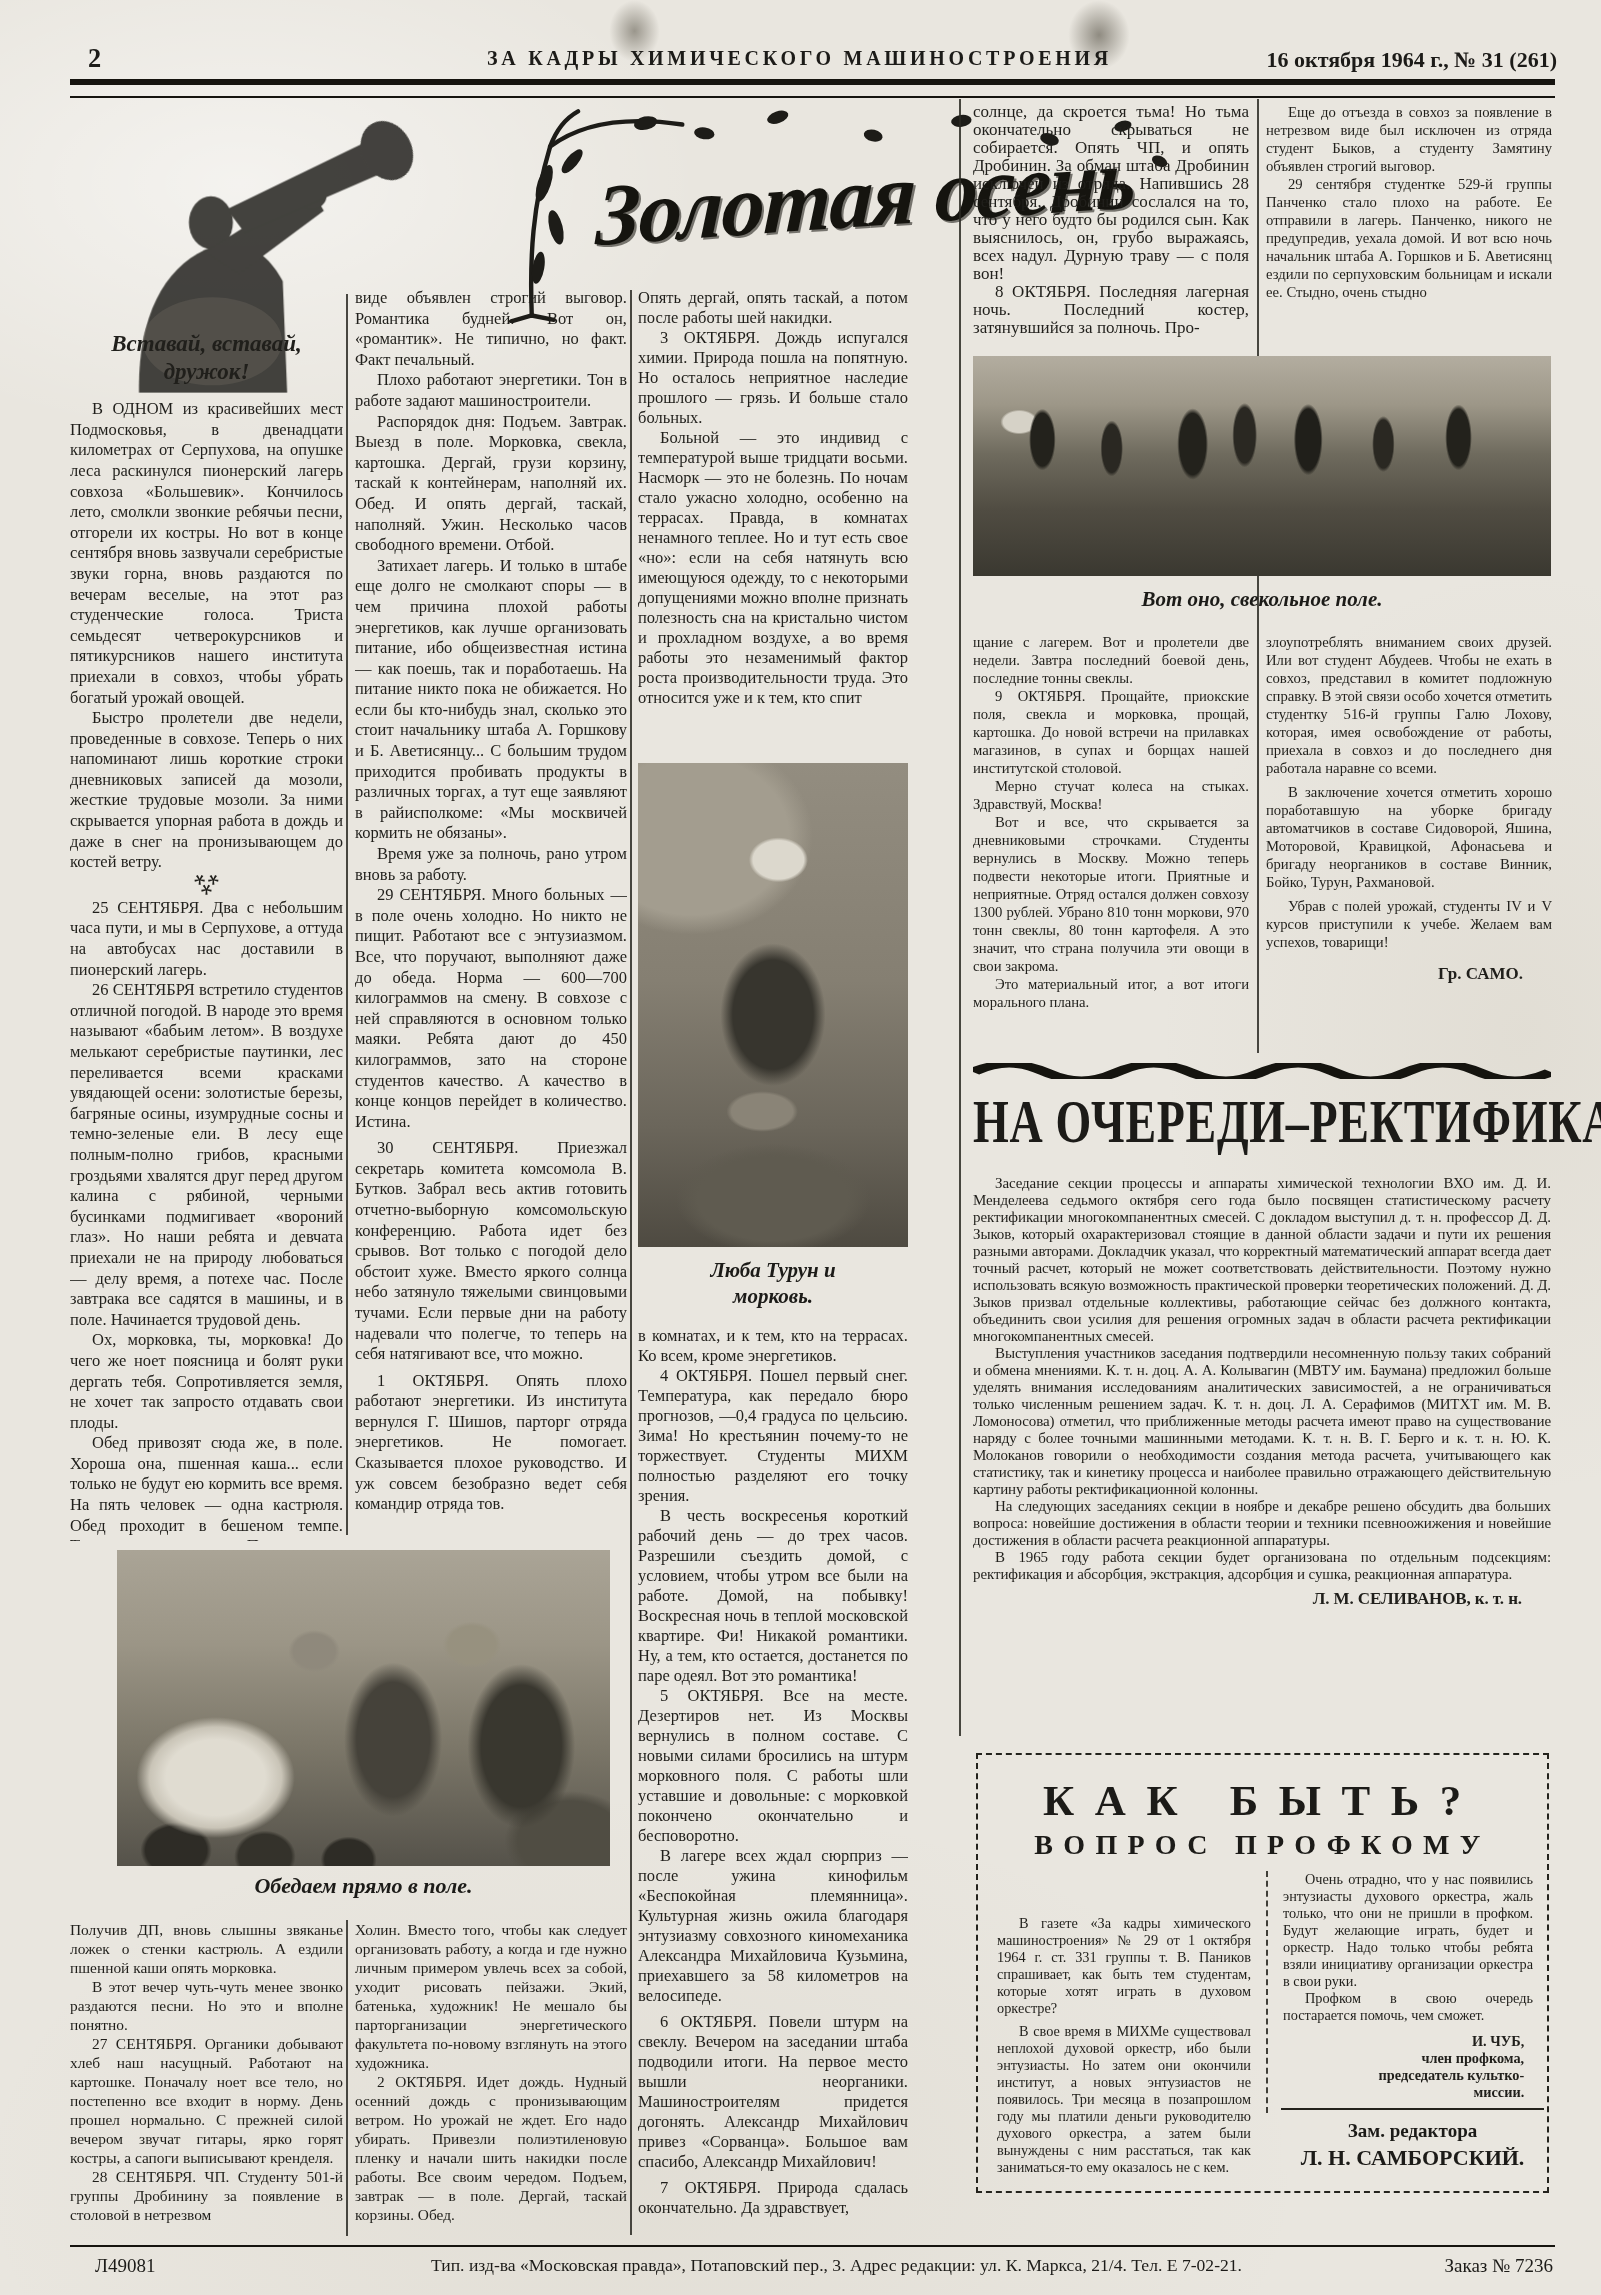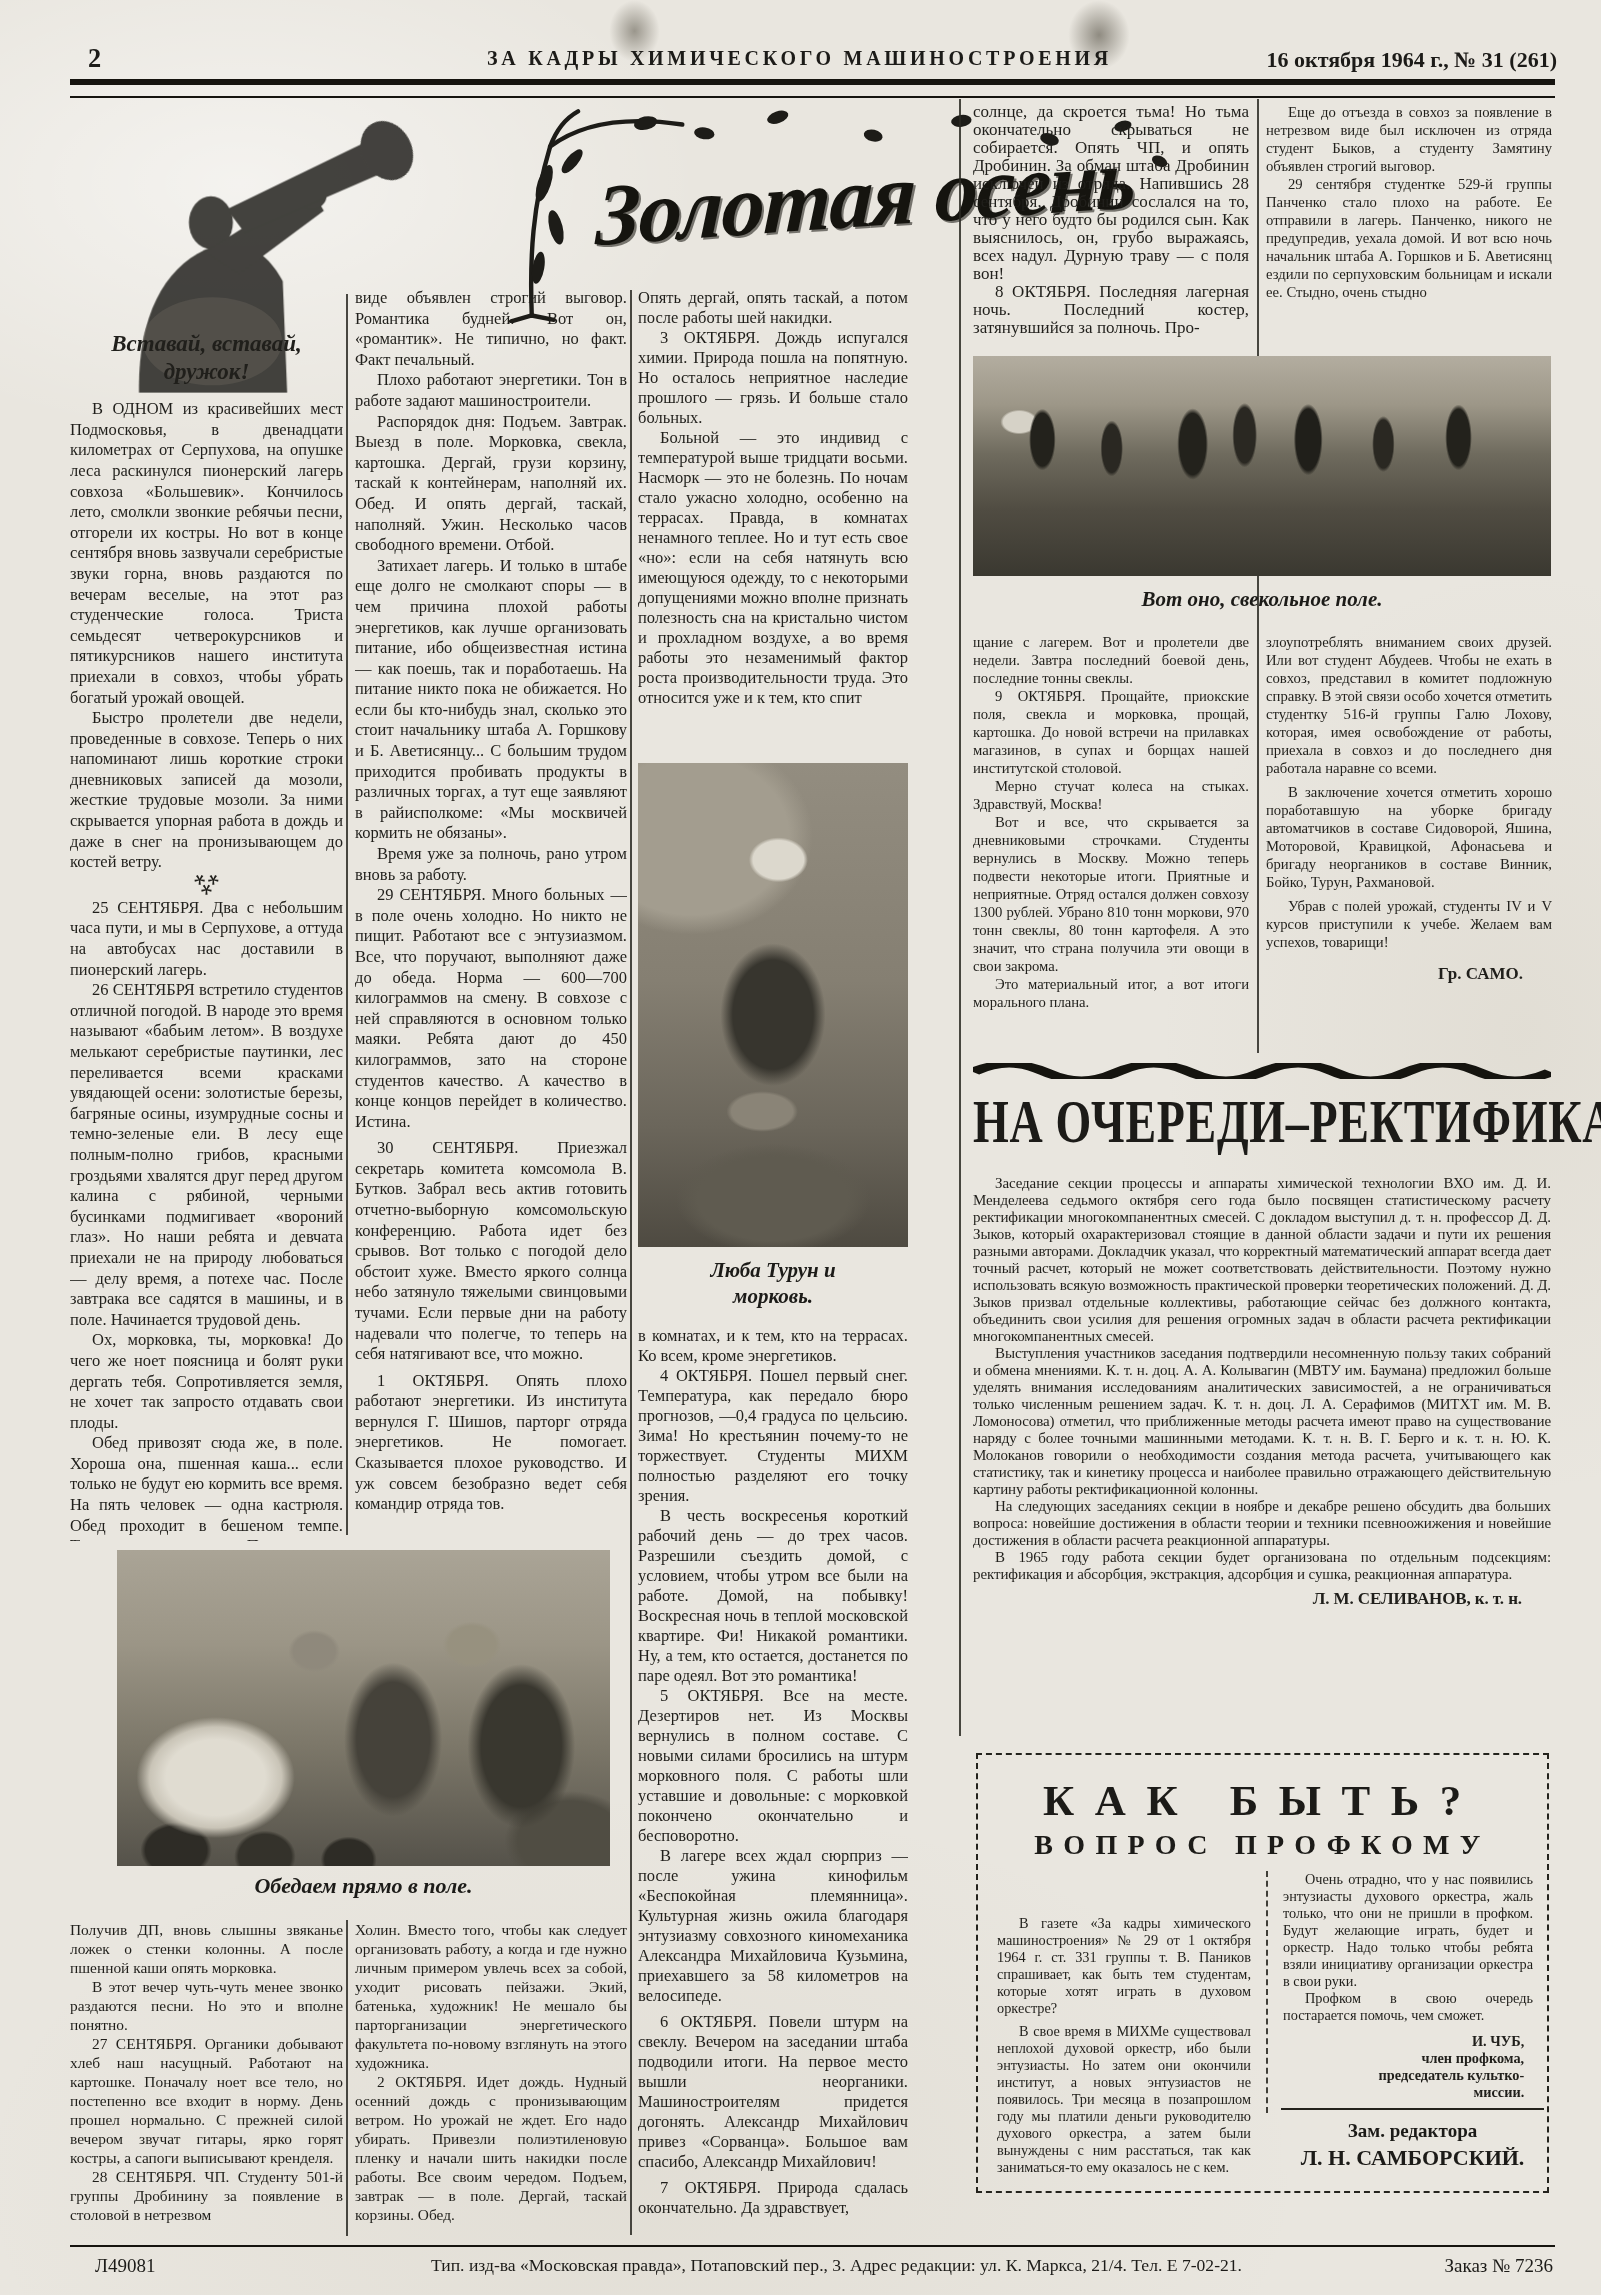--- a/index.html
+++ b/index.html
@@ -186,21 +186,21 @@
                 radial-gradient(ellipse 38px 31px at 40% 32%, #8f897c 0 55%, rgba(0,0,0,0) 68%),
                 radial-gradient(ellipse 70px 110px at 56% 60%, #45423a 0 52%, rgba(0,0,0,0) 70%),
                 radial-gradient(ellipse 43px 34px at 72% 30%, #97917f 0 55%, rgba(0,0,0,0) 68%),
                 radial-gradient(ellipse 77px 117px at 82% 62%, #39372f 0 52%, rgba(0,0,0,0) 70%),
                 radial-gradient(ellipse 88px 66px at 92% 92%, #504d43 0 60%, rgba(0,0,0,0) 75%),
                 linear-gradient(180deg,#aaa496 0%,#9b9586 30%,#7c7769 62%,#55524a 100%);">
   </div>
   <div class="caption" style="left:117px;top:1873px;width:493px;font-size:22px;">Обедаем прямо в поле.</div>
 
   <section class="col" style="left:70px;top:1920px;width:273px;height:317px;font-size:15.4px;line-height:19px;">
-    <p class="cont">Получив ДП, вновь слышны звяканье ложек о стенки колонны. А после пшенной каши опять морковка.</p>
+    <p class="cont">Получив ДП, вновь слышны звяканье ложек о стенки кастрюль. А ездили пшенной каши опять морковка.</p>
     <p>В этот вечер чуть-чуть менее звонко раздаются песни. Но это и вполне понятно.</p>
     <p>27 СЕНТЯБРЯ. Органики добывают хлеб наш насущный. Работают на картошке. Поначалу ноет все тело, но постепенно все входит в норму. День прошел нормально. С прежней силой вечером звучат гитары, ярко горят костры, а сапоги выписывают кренделя.</p>
     <p>28 СЕНТЯБРЯ. ЧП. Студенту 501-й группы Дробинину за появление в столовой в нетрезвом</p>
   </section>
 
   <section class="col" style="left:355px;top:1920px;width:272px;height:317px;font-size:15.4px;line-height:19px;">
     <p class="cont">Холин. Вместо того, чтобы как следует организовать работу, а когда и где нужно личным примером увлечь всех за собой, уходит рисовать пейзажи. Экий, батенька, художник! Не мешало бы парторганизации энергетического факультета по-новому взглянуть на этого художника.</p>
     <p>2 ОКТЯБРЯ. Идет дождь. Нудный осенний дождь с пронизывающим ветром. Но урожай не ждет. Его надо убирать. Привезли полиэтиленовую пленку и начали шить накидки после работы. Все своим чередом. Подъем, завтрак — в поле. Дергай, таскай корзины. Обед.</p>
   </section>
 

